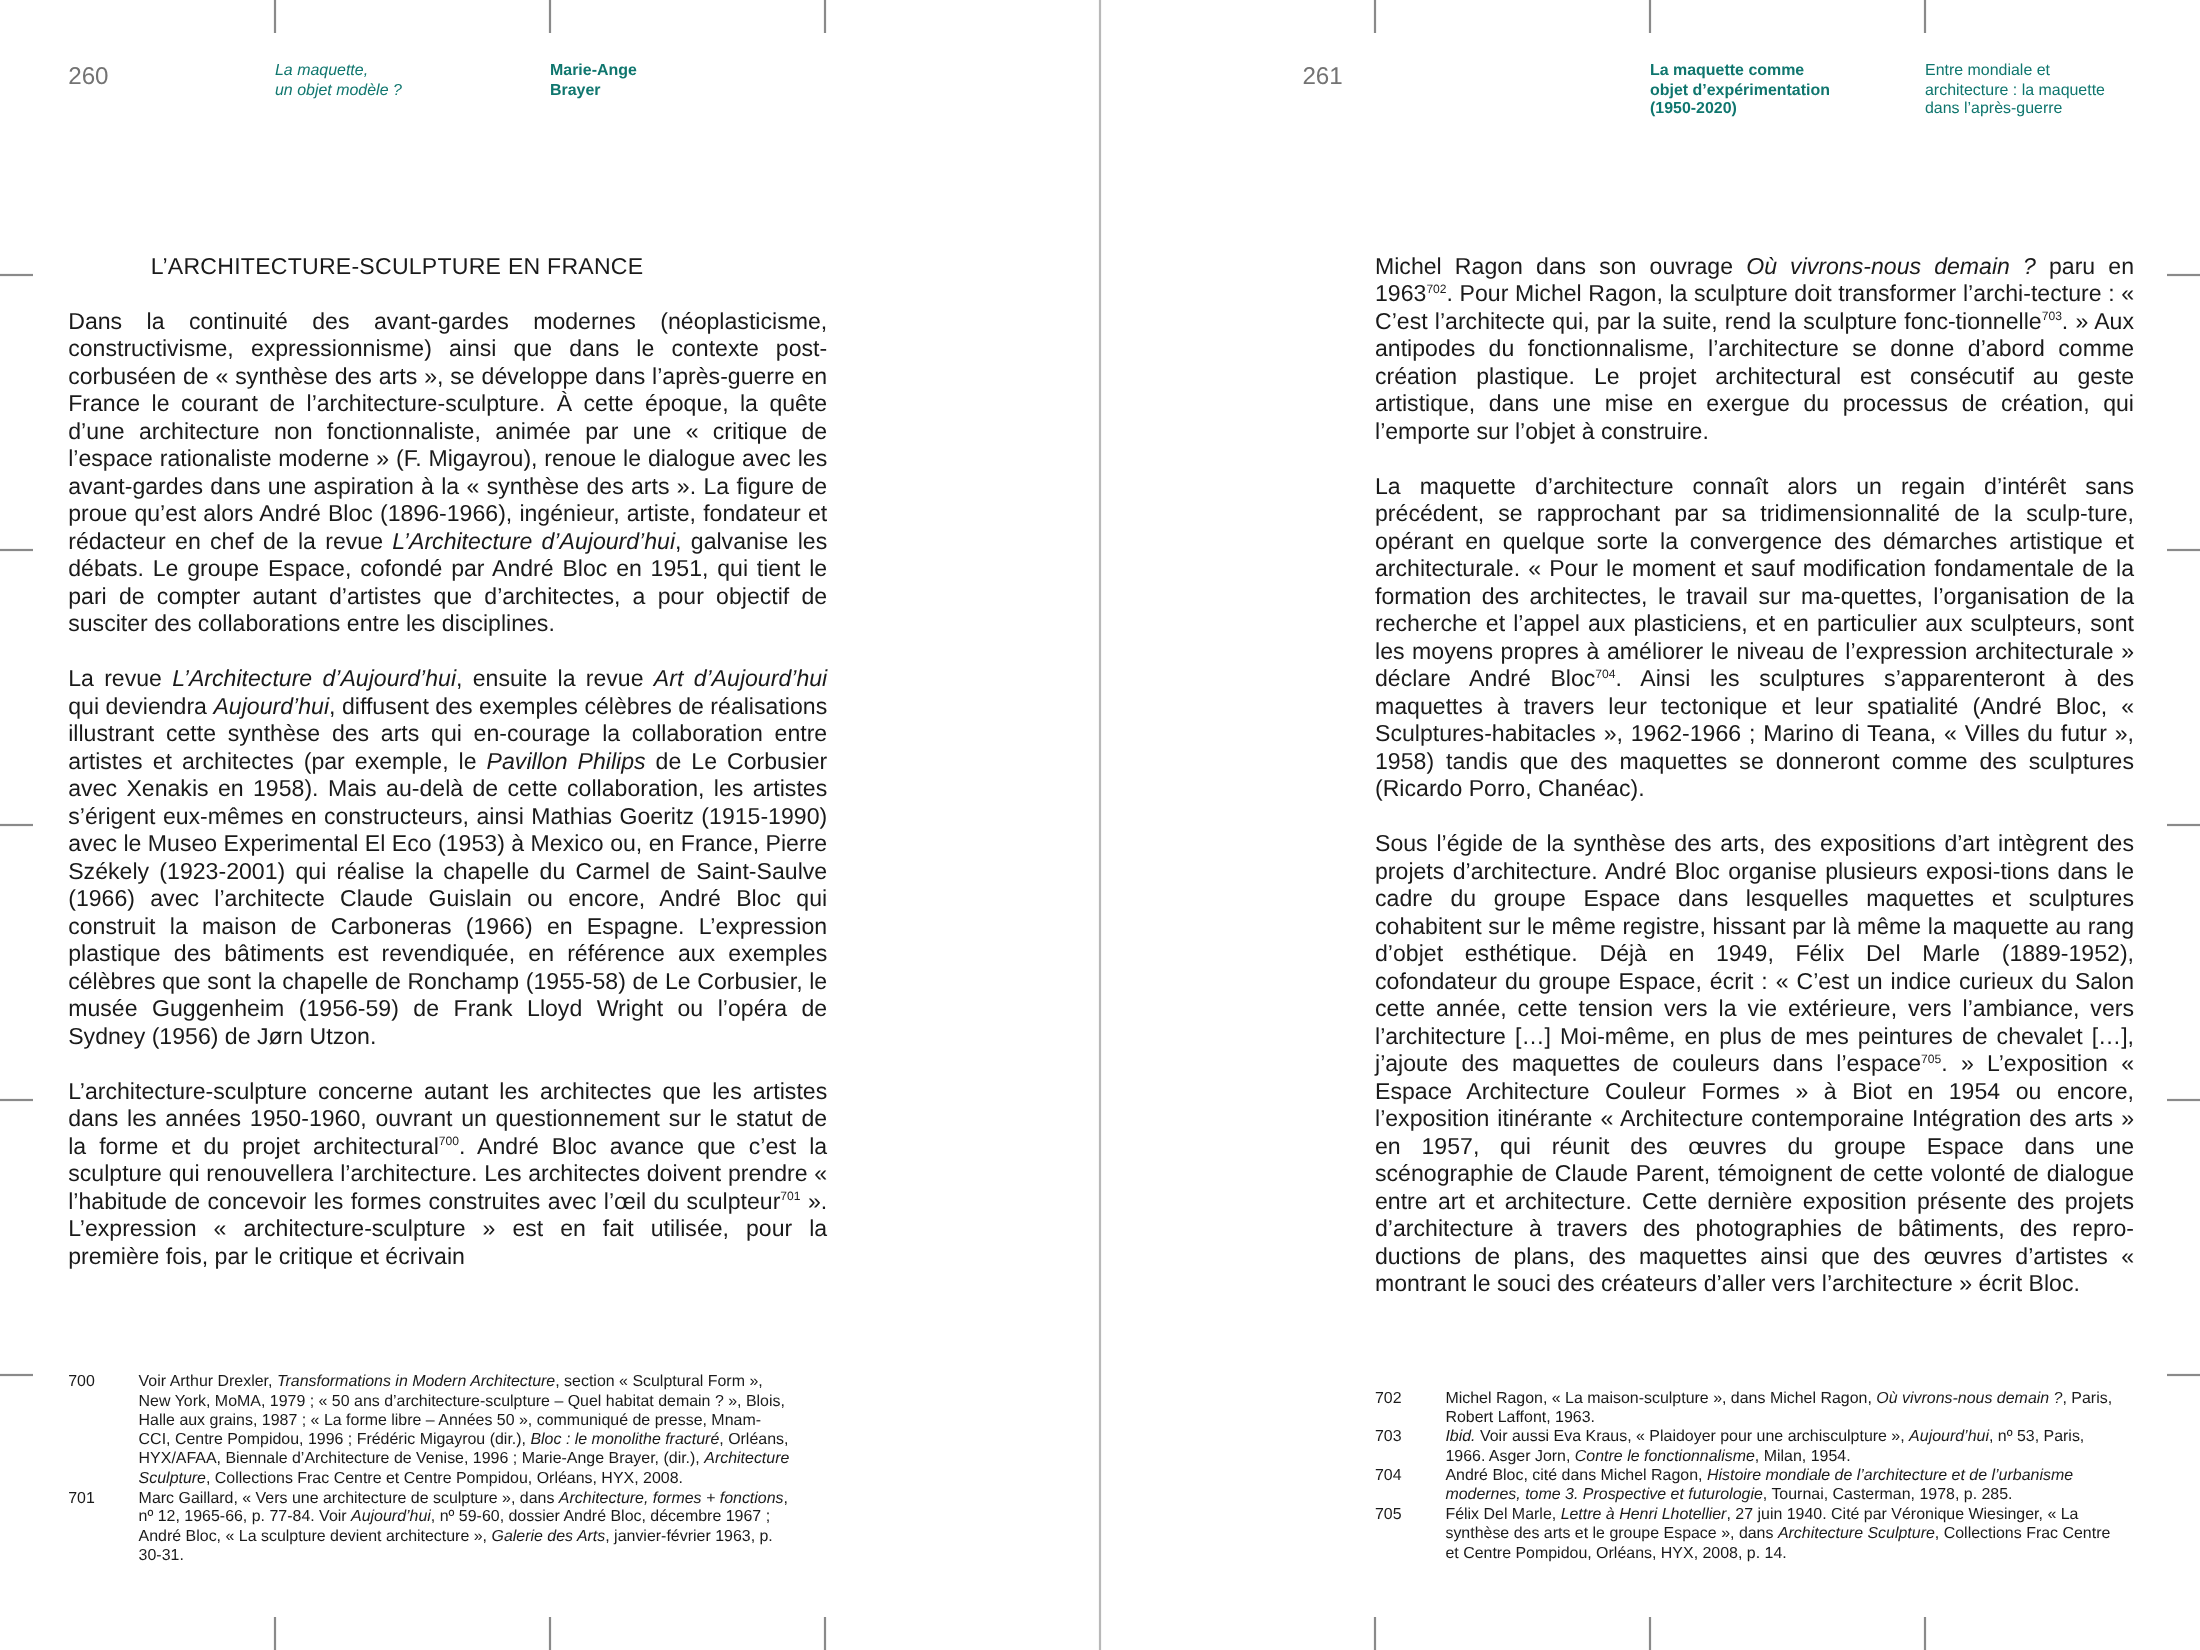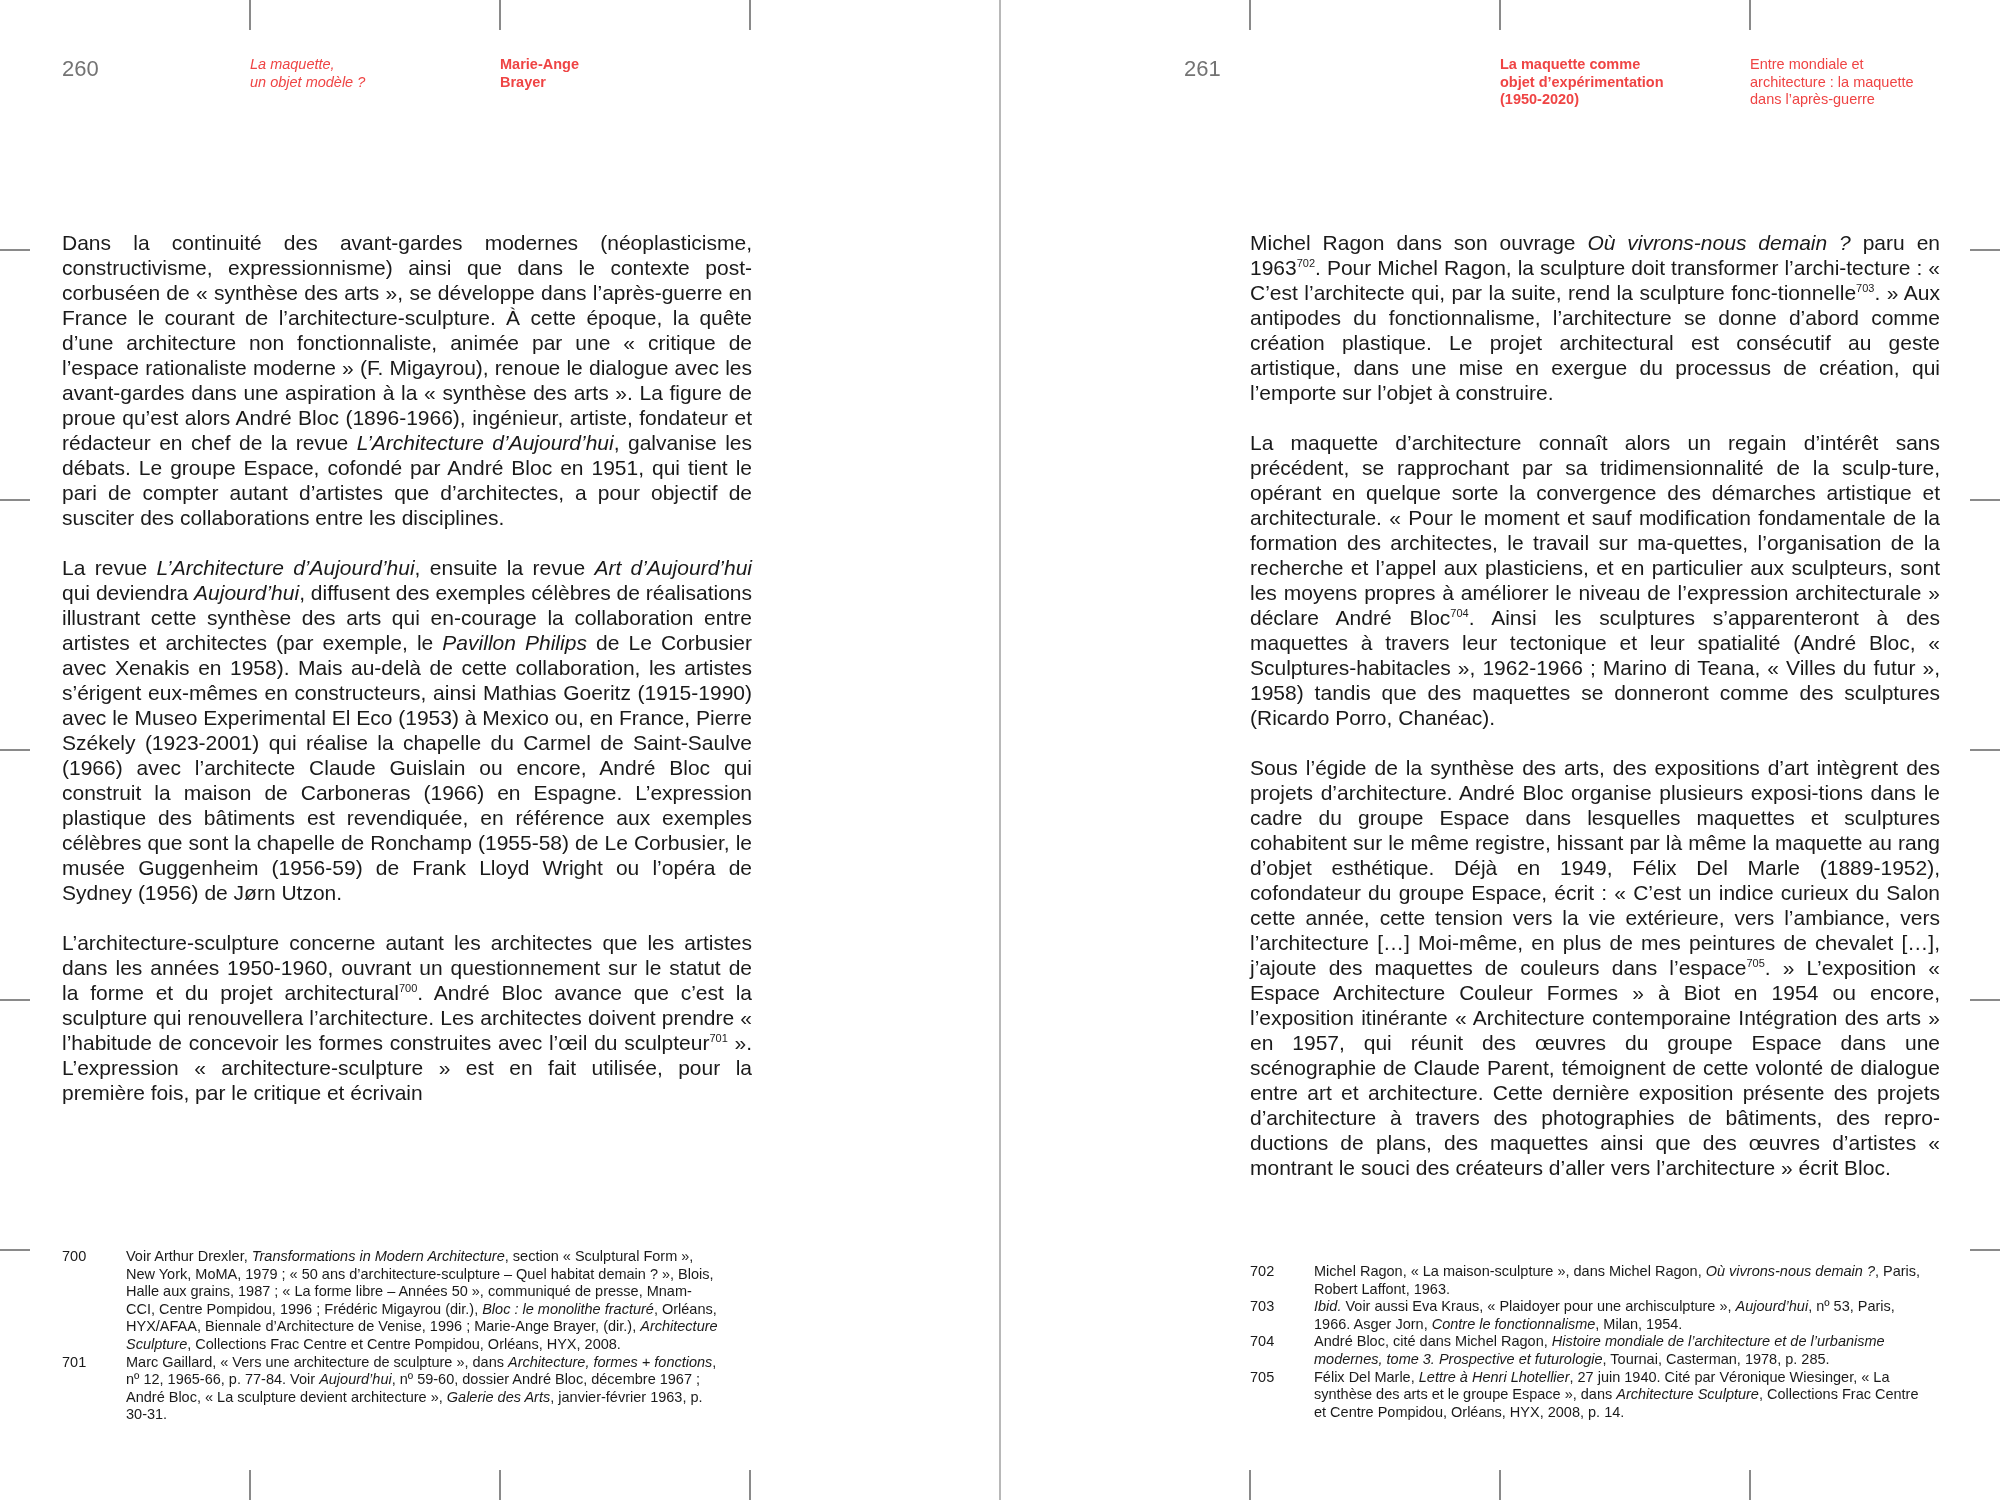--- a/index.html
+++ b/index.html
@@ -6,21 +6,21 @@
     body {
       width: 2000px; height: 1500px; position: relative; overflow: hidden;
       background: #ffffff; color: #1a1a1a;
       font-family: "Liberation Sans", "DejaVu Sans", sans-serif;
     }
     .spine { position: absolute; left: 999px; top: 0; width: 2px; height: 1500px; background: #b8b8b8; }
     .tick-v { position: absolute; width: 2px; height: 30px; background: #8a8a8a; }
     .tick-h { position: absolute; height: 2px; width: 30px; background: #8a8a8a; }
 
     .folio { position: absolute; top: 56px; font-size: 22px; line-height: 26px; color: #737373; }
-    .running { position: absolute; top: 56px; font-size: 14.5px; line-height: 17.5px; color: #ef4444; }
+    .running { position: absolute; top: 56px; font-size: 14.5px; line-height: 17.5px; color: #0f766e; }
     .running.italic { font-style: italic; }
     .running.bold { font-weight: bold; }
 
     .col { position: absolute; width: 690px; font-size: 21px; line-height: 25px; text-align: justify; hyphens: manual; }
     .col p { margin: 0 0 25px 0; }
     .col i { font-style: italic; }
     .col sup { font-size: 11px; line-height: 0; vertical-align: super; }
     .section-title { font-size: 21px; line-height: 25px; margin: 0 0 25px 0; padding-left: 75px; font-weight: normal; letter-spacing: 0.2px; }
 
     .notes { position: absolute; font-size: 14.5px; line-height: 17.6px; color: #1a1a1a; }
@@ -76,20 +76,21 @@
   <div>objet d’expérimentation</div>
   <div>(1950-2020)</div>
 </div>
 <div class="running" style="left:1750px;">
   <div>Entre mondiale et</div>
   <div>architecture : la maquette</div>
   <div>dans l’après-guerre</div>
 </div>
 
 <div class="col" style="left:62px;top:230px;">
+  <h2 class="section-title">L’ARCHITECTURE-SCULPTURE EN FRANCE</h2>
   <p><span>Dans la continuité des avant-gardes modernes (néoplasticisme, constructivisme, expressionnisme) ainsi que dans le contexte post-corbuséen de « synthèse des arts », se développe dans l’après-guerre en France le courant de l’architecture-sculpture. À cette époque, la quête d’une architecture non fonctionnaliste, animée par une « critique de l’espace rationaliste moderne » (F. Migayrou), renoue le dialogue avec les avant-gardes dans une aspiration à la « synthèse des arts ». La figure de proue qu’est alors André Bloc (1896-1966), ingénieur, artiste, fondateur et rédacteur en chef de la revue </span><i>L’Architecture d’Aujourd’hui</i><span>, galvanise les débats. Le groupe Espace, cofondé par André Bloc en 1951, qui tient le pari de compter autant d’artistes que d’architectes, a pour objectif de susciter des collaborations entre les disciplines.</span></p>
   <p><span>La revue </span><i>L’Architecture d’Aujourd’hui</i><span>, ensuite la revue </span><i>Art d’Aujourd’hui</i><span> qui deviendra </span><i>Aujourd’hui</i><span>, diffusent des exemples célèbres de réalisations illustrant cette synthèse des arts qui en-courage la collaboration entre artistes et architectes (par exemple, le </span><i>Pavillon Philips</i><span> de Le Corbusier avec Xenakis en 1958). Mais au-delà de cette collaboration, les artistes s’érigent eux-mêmes en constructeurs, ainsi Mathias Goeritz (1915-1990) avec le Museo Experimental El Eco (1953) à Mexico ou, en France, Pierre Székely (1923-2001) qui réalise la chapelle du Carmel de Saint-Saulve (1966) avec l’architecte Claude Guislain ou encore, André Bloc qui construit la maison de Carboneras (1966) en Espagne. L’expression plastique des bâtiments est revendiquée, en référence aux exemples célèbres que sont la chapelle de Ronchamp (1955-58) de Le Corbusier, le musée Guggenheim (1956-59) de Frank Lloyd Wright ou l’opéra de Sydney (1956) de Jørn Utzon.</span></p>
   <p><span>L’architecture-sculpture concerne autant les architectes que les artistes dans les années 1950-1960, ouvrant un questionnement sur le statut de la forme et du projet architectural</span><sup>700</sup><span>. André Bloc avance que c’est la sculpture qui renouvellera l’architecture. Les architectes doivent prendre « l’habitude de concevoir les formes construites avec l’œil du sculpteur</span><sup>701</sup><span> ». L’expression « architecture-sculpture » est en fait utilisée, pour la première fois, par le critique et écrivain</span></p>
 </div>
 
 <div class="notes left" style="left:62px;top:1248px;width:658px;">
   <div class="note">
     <span class="num">700</span>
     <span class="txt"><span>Voir Arthur Drexler, </span><i>Transformations in Modern Architecture</i><span>, section « Sculptural Form », New York, MoMA, 1979 ; « 50 ans d’architecture-sculpture – Quel habitat demain ? », Blois, Halle aux grains, 1987 ; « La forme libre – Années 50 », communiqué de presse, Mnam-CCI, Centre Pompidou, 1996 ; Frédéric Migayrou (dir.), </span><i>Bloc : le monolithe fracturé</i><span>, Orléans, HYX/AFAA, Biennale d’Architecture de Venise, 1996 ; Marie-Ange Brayer, (dir.), </span><i>Architecture Sculpture</i><span>, Collections Frac Centre et Centre Pompidou, Orléans, HYX, 2008.</span></span>
   </div>

